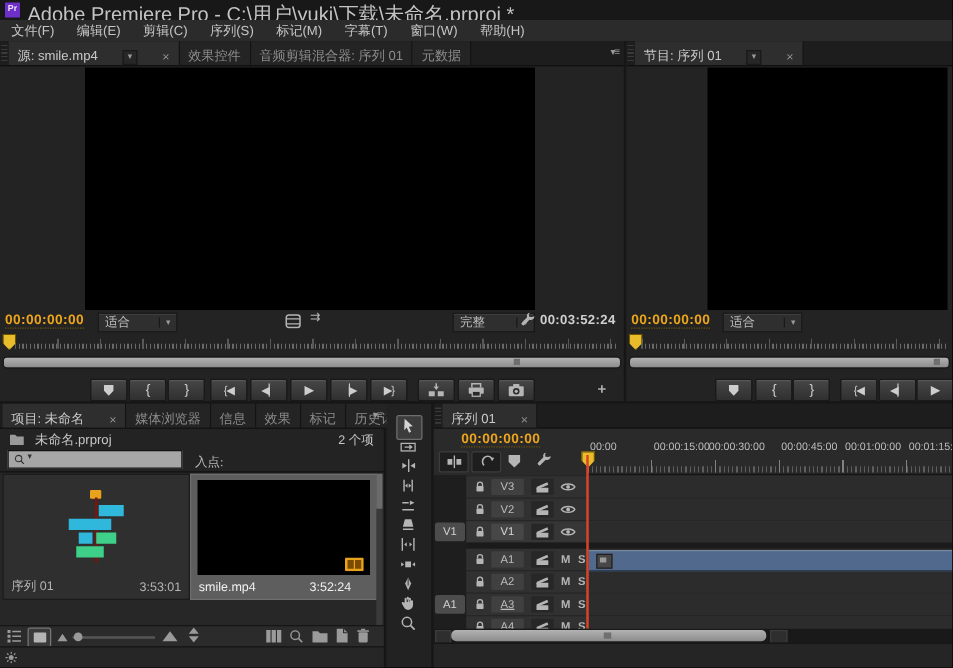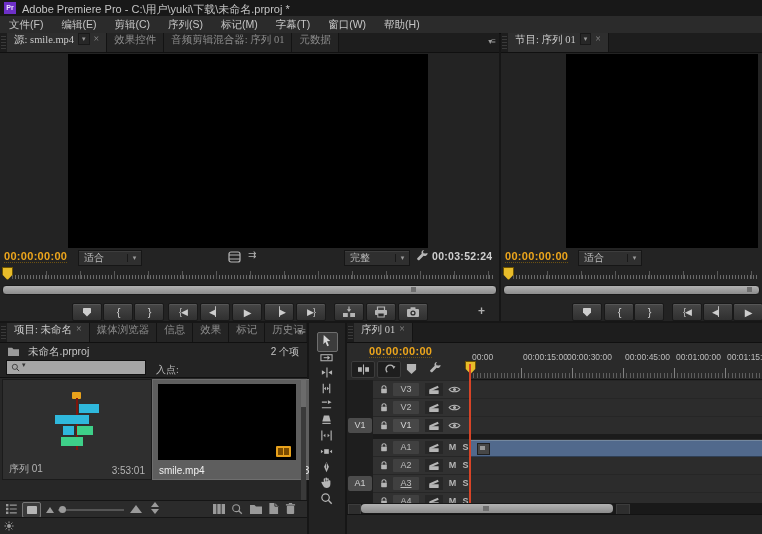--- a/index.html
+++ b/index.html
@@ -5,30 +5,30 @@
   html,body{margin:0;padding:0;background:#000;}
   #app{position:relative;width:762px;height:534px;background:#161616;overflow:hidden;
        font-family:"Liberation Sans","DejaVu Sans",sans-serif;color:#c8c8c8;
        -webkit-font-smoothing:antialiased;}
   .abs{position:absolute;}
   .panel{position:absolute;background:#232323;}
   
   .titlebar{position:absolute;left:0;top:0;width:762px;height:16px;background:#181818;}
   .appicon{position:absolute;left:4px;top:2px;width:12px;height:12px;background:#6e30c8;
            color:#efe5ff;font-size:7px;font-weight:bold;text-align:center;line-height:12px;}
-  .titletext{position:absolute;left:22px;top:2px;font-size:11px;color:#c4c4c4;white-space:nowrap;}
+  .titletext{position:absolute;left:22px;top:2px;font-size:16px;color:#c4c4c4;white-space:nowrap;}
   .menubar{position:absolute;left:0;top:16px;width:762px;height:17px;background:#2b2b2b;
            border-bottom:1px solid #0d0d0d;display:flex;align-items:center;}
   .menuitem{font-size:10.5px;color:#c6c6c6;padding:0 9px;white-space:nowrap;}
   
   .tabbar{position:absolute;left:0;right:0;top:0;height:19px;background:#1d1d1d;
           border-bottom:1px solid #101010;display:flex;align-items:stretch;}
   .grip{width:5px;margin:3px 1px;background:repeating-linear-gradient(#3a3a3a 0 1px,transparent 1px 3px);}
-  .tab{display:flex;align-items:flex-start;gap:4px;padding:0 7px;font-size:10.5px;color:#8c8c8c;
-       background:#242424;border-right:1px solid #131313;white-space:nowrap;font-family:Liberation Serif, serif;}
+  .tab{display:flex;align-items:flex-end;gap:20px;padding:0 7px;font-size:10.5px;color:#8c8c8c;
+       background:#242424;border-right:1px solid #131313;white-space:nowrap;}
   .tab.active{background:#2e2e2e;color:#cacaca;}
   .tab .ddb{font-size:7px;color:#9a9a9a;border:1px solid #191919;background:#272727;
             padding:1px 3px;line-height:8px;}
   .tab .cls{font-size:10px;color:#8f8f8f;}
   .pmenu{position:absolute;right:4px;top:4px;font-size:8px;color:#9a9a9a;letter-spacing:-1px;}
   
   .video{position:absolute;background:#000;}
   .tc{position:absolute;font-size:11px;font-weight:bold;letter-spacing:.3px;color:#EDA61C;
       border-bottom:1px dotted #6d5212;white-space:nowrap;}
   .tc.white{color:#cfcfcf;border-bottom:none;}
@@ -261,21 +261,21 @@
     <div class="video" style="left:68px;top:21px;width:360px;height:194px;"></div>
     <div class="tc" style="left:4px;top:217px;">00:00:00:00</div>
     <div class="dd" style="left:78px;top:217px;width:62px;">
       <span class="lbl">适合</span>
       <span class="arr">▾</span>
     </div>
     <svg class="ic abs" style="left:228px;top:218px;" width="13" height="12">
         <use href="#i-safe"></use>
       </svg>
     <span class="abs" style="left:248px;top:216px;font-size:10px;color:#b5b5b5;">⇉</span>
-    <div class="dd" style="left:344px;top:217px;width:64px;">
+    <div class="dd" style="left:362px;top:217px;width:64px;">
       <span class="lbl">完整</span>
       <span class="arr">▾</span>
     </div>
     <svg class="ic abs" style="left:416px;top:217px;" width="13" height="13">
         <use href="#i-wrench"></use>
       </svg>
     <div class="tc white" style="left:432px;top:217px;font-size:10.5px;">00:03:52:24</div>
 
     <div class="abs" style="left:0;top:233px;width:499px;height:17px;">
       <div class="scrubticks" style="left:12px;right:4px;top:9px;height:4px;"></div>
@@ -392,28 +392,28 @@
           <div class="abs" style="left:32px;top:12px;width:20px;height:9px;background:#2fb8dc;"></div>
           <div class="abs" style="left:8px;top:23px;width:34px;height:9px;background:#2fb8dc;"></div>
           <div class="abs" style="left:16px;top:34px;width:11px;height:9px;background:#2fb8dc;"></div>
           <div class="abs" style="left:30px;top:34px;width:16px;height:9px;background:#3ed089;"></div>
           <div class="abs" style="left:14px;top:45px;width:22px;height:9px;background:#3ed089;"></div>
         </div>
         <span class="cap" style="left:6px;color:#b4b4b4;">序列 01</span>
         <span class="cap" style="right:6px;color:#b4b4b4;margin-left:32px;">3:53:01</span>
       </div>
 
-      <div class="tile" style="left:152px;top:1px;width:148px;height:99px;background:#5e5e5e;border-color:#6e6e6e;padding-left:42px;">
+      <div class="tile" style="left:152px;top:1px;width:148px;height:99px;background:#5e5e5e;border-color:#6e6e6e;">
         <div class="abs" style="left:5px;top:4px;width:138px;height:76px;background:#000;">
           <svg class="abs" style="left:118px;top:62px;" width="15" height="11">
               <use href="#i-badge"></use>
             </svg>
         </div>
         <span class="cap" style="left:6px;color:#f0f0f0;">smile.mp4</span>
-        <span class="cap" style="right:6px;color:#f0f0f0;">3:52:24</span>
+        <span class="cap" style="right:20px;color:#f0f0f0;">3:52:24</span>
       </div>
       <div class="abs" style="right:1px;top:1px;width:5px;height:121px;background:#3a3a3a;">
         <div class="abs" style="left:0;top:0;width:5px;height:28px;background:#6b6b6b;"></div>
       </div>
     </div>
 
     <div class="abs" style="left:0;top:177px;width:307px;height:17px;background:#2b2b2b;border-top:1px solid #151515;">
       <svg class="ic abs icdim" style="left:5px;top:2px;" width="13" height="12">
           <use href="#i-list"></use>
         </svg>

